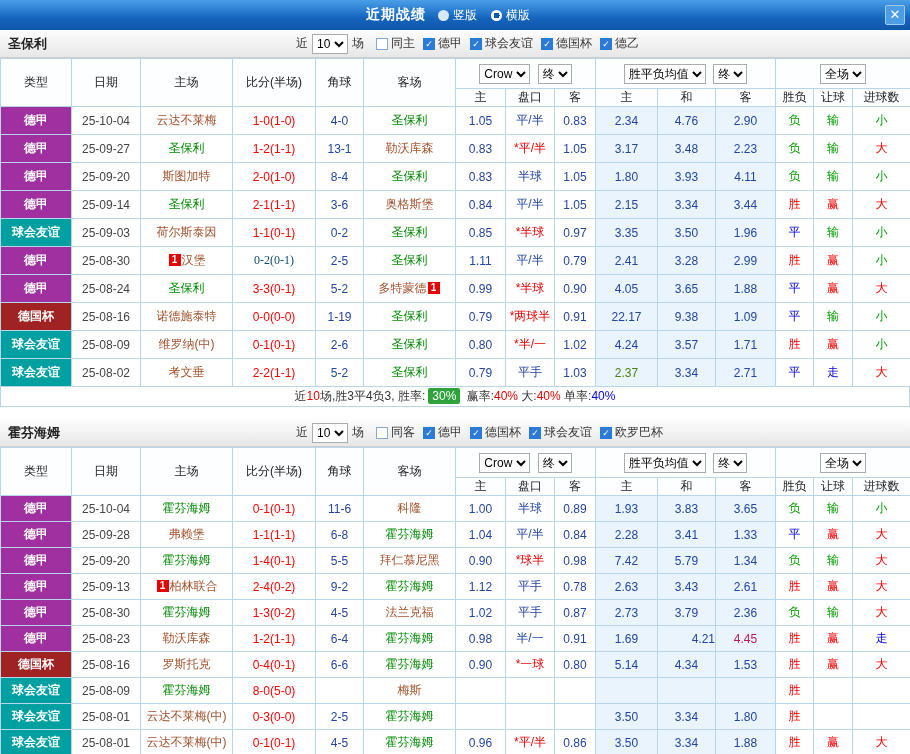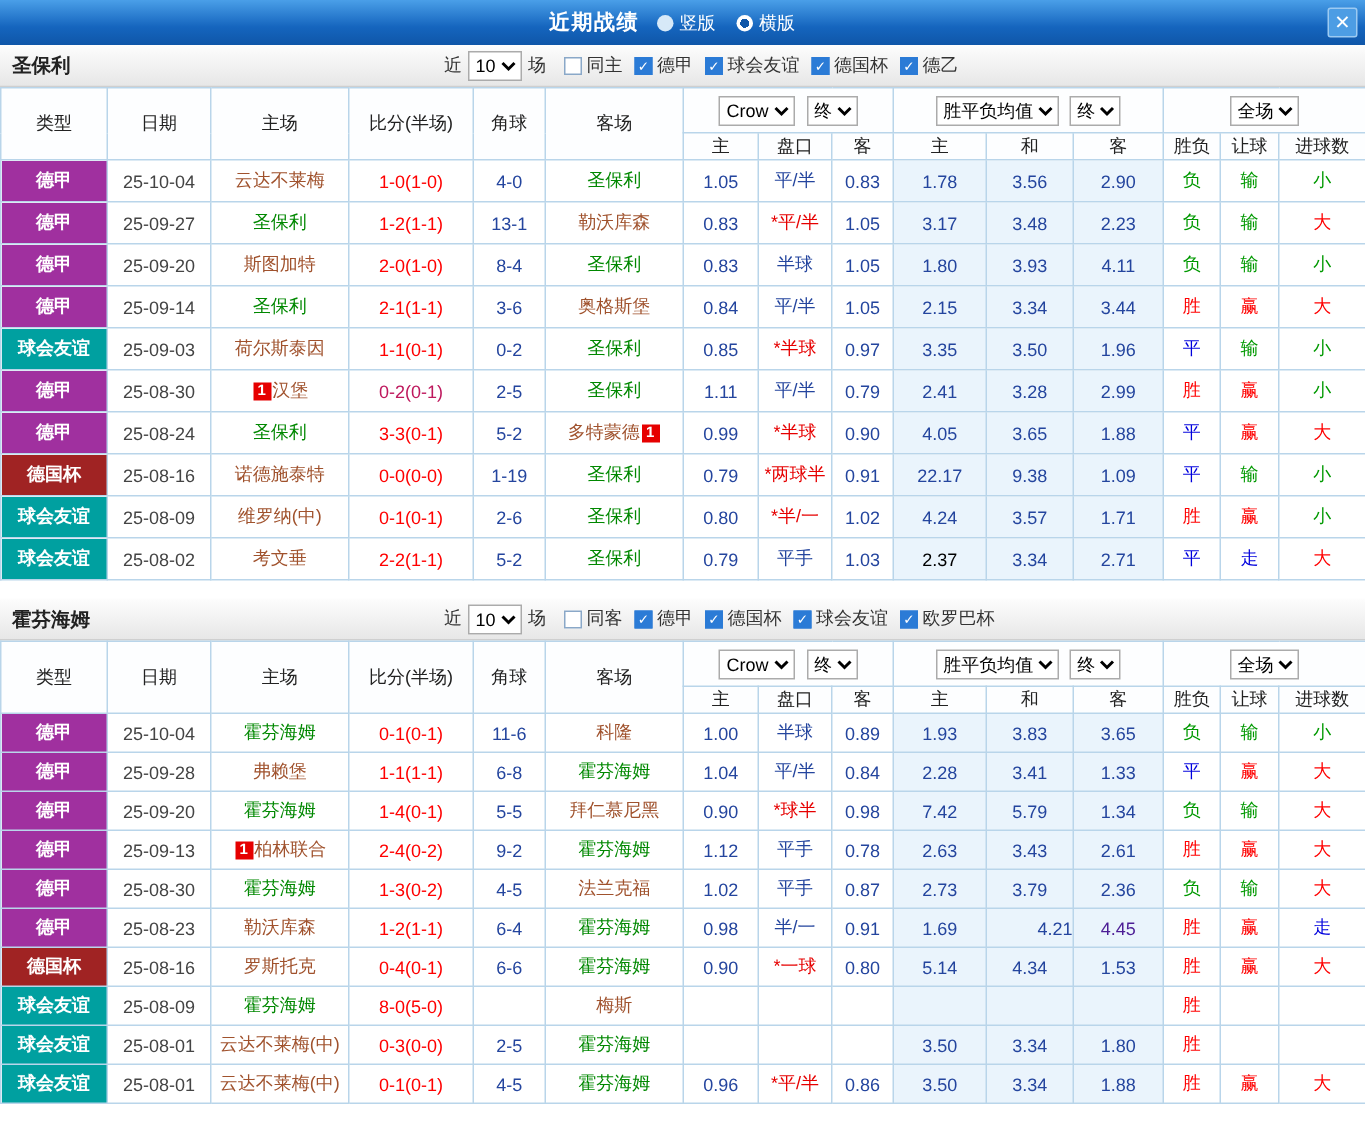--- a/index.html
+++ b/index.html
@@ -154,22 +154,22 @@
           <tr>
             <td class="league-cell" style="background: rgb(160, 48, 159);">德甲</td>
             <td style="color: rgb(68, 68, 68);">25-10-04</td>
             <td><span class="team-link" style="color: rgb(160, 82, 45);">云达不莱梅</span></td>
             <td style="color: rgb(255, 0, 0);">1-0(1-0)</td>
             <td style="color: rgb(36, 69, 158);">4-0</td>
             <td><span class="team-link" style="color: rgb(0, 136, 0);">圣保利</span></td>
             <td style="color: rgb(36, 69, 158);">1.05</td>
             <td style="color: rgb(36, 69, 158);">平/半</td>
             <td style="color: rgb(36, 69, 158);">0.83</td>
-            <td class="avgcol" style="color: rgb(36, 69, 158);">1.78</td>
-            <td class="avgcol" style="color: rgb(36, 69, 158);">3.56</td>
+            <td class="avgcol" style="color: rgb(36, 69, 158);">2.34</td>
+            <td class="avgcol" style="color: rgb(36, 69, 158);">4.76</td>
             <td class="avgcol" style="color: rgb(36, 69, 158); text-align: center;">2.90</td>
             <td style="color: rgb(0, 153, 0);">负</td>
             <td style="color: rgb(0, 153, 0);">输</td>
             <td style="color: rgb(0, 153, 0);">小</td>
           </tr>
           <tr>
             <td class="league-cell" style="background: rgb(160, 48, 159);">德甲</td>
             <td style="color: rgb(68, 68, 68);">25-09-27</td>
             <td><span class="team-link" style="color: rgb(0, 136, 0);">圣保利</span></td>
             <td style="color: rgb(255, 0, 0);">1-2(1-1)</td>
@@ -233,21 +233,21 @@
             <td class="avgcol" style="color: rgb(36, 69, 158);">3.50</td>
             <td class="avgcol" style="color: rgb(36, 69, 158);">1.96</td>
             <td style="color: rgb(0, 0, 221);">平</td>
             <td style="color: rgb(0, 153, 0);">输</td>
             <td style="color: rgb(0, 153, 0);">小</td>
           </tr>
           <tr>
             <td class="league-cell" style="background: rgb(160, 48, 159);">德甲</td>
             <td style="color: rgb(68, 68, 68);">25-08-30</td>
             <td><span class="rank-badge">1</span><span class="team-link" style="color: rgb(160, 82, 45);">汉堡</span></td>
-            <td style="color: #be185d;">0-2(0-1)</td>
+            <td style="color: #0c4a6e; font-family: Liberation Serif, serif;">0-2(0-1)</td>
             <td style="color: rgb(36, 69, 158);">2-5</td>
             <td><span class="team-link" style="color: rgb(0, 136, 0);">圣保利</span></td>
             <td style="color: rgb(36, 69, 158);">1.11</td>
             <td style="color: rgb(36, 69, 158);">平/半</td>
             <td style="color: rgb(36, 69, 158);">0.79</td>
             <td class="avgcol" style="color: rgb(36, 69, 158);">2.41</td>
             <td class="avgcol" style="color: rgb(36, 69, 158);">3.28</td>
             <td class="avgcol" style="color: rgb(36, 69, 158);">2.99</td>
             <td style="color: rgb(255, 0, 0);">胜</td>
             <td style="color: rgb(255, 0, 0);">赢</td>
@@ -307,29 +307,30 @@
           <tr>
             <td class="league-cell" style="background: rgb(0, 160, 160);">球会友谊</td>
             <td style="color: rgb(68, 68, 68);">25-08-02</td>
             <td><span class="team-link" style="color: rgb(160, 82, 45);">考文垂</span></td>
             <td style="color: rgb(255, 0, 0);">2-2(1-1)</td>
             <td style="color: rgb(36, 69, 158);">5-2</td>
             <td><span class="team-link" style="color: rgb(0, 136, 0);">圣保利</span></td>
             <td style="color: rgb(36, 69, 158);">0.79</td>
             <td style="color: rgb(36, 69, 158);">平手</td>
             <td style="color: rgb(36, 69, 158);">1.03</td>
-            <td class="avgcol" style="color: #000000; margin-left: 31px;">2.37</td>
+            <td class="avgcol" style="color: #4d7c0f; margin-left: 31px;">2.37</td>
             <td class="avgcol" style="color: rgb(36, 69, 158);">3.34</td>
             <td class="avgcol" style="color: rgb(36, 69, 158);">2.71</td>
             <td style="color: rgb(0, 0, 221);">平</td>
             <td style="color: rgb(0, 0, 221);">走</td>
             <td style="color: rgb(255, 0, 0);">大</td>
           </tr>
         </tbody>
     </table>
+    <div class="summary"><span class="sum-plain">近</span><span class="sum-red">10</span><span class="sum-plain">场,胜3平4负3, 胜率:</span><span class="sum-badge-green">30%</span><span class="sum-plain"> 赢率:</span><span class="sum-red">40%</span><span class="sum-plain"> 大:</span><span class="sum-red">40%</span><span class="sum-plain"> 单率:</span><span class="sum-blue">40%</span></div>
   </div>
 
   <div class="section">
     <div class="section-bar">
       <span class="team-name">霍芬海姆</span>
       <div class="filter">
         <span>近</span>
         <select><option>10</option></select>
         <span>场</span>
         <span class="cb-wrap">
@@ -497,21 +498,21 @@
             <td style="color: rgb(68, 68, 68);">25-08-23</td>
             <td><span class="team-link" style="color: rgb(160, 82, 45);">勒沃库森</span></td>
             <td style="color: rgb(255, 0, 0);">1-2(1-1)</td>
             <td style="color: rgb(36, 69, 158);">6-4</td>
             <td><span class="team-link" style="color: rgb(0, 136, 0);">霍芬海姆</span></td>
             <td style="color: rgb(36, 69, 158);">0.98</td>
             <td style="color: rgb(36, 69, 158);">半/一</td>
             <td style="color: rgb(36, 69, 158);">0.91</td>
             <td class="avgcol" style="color: rgb(36, 69, 158);">1.69</td>
             <td class="avgcol" style="color: rgb(36, 69, 158); text-align: right;">4.21</td>
-            <td class="avgcol" style="color: #4c1d95;">4.45</td>
+            <td class="avgcol" style="color: #be185d;">4.45</td>
             <td style="color: rgb(255, 0, 0);">胜</td>
             <td style="color: rgb(255, 0, 0);">赢</td>
             <td style="color: rgb(0, 0, 221);">走</td>
           </tr>
           <tr>
             <td class="league-cell" style="background: rgb(160, 35, 35);">德国杯</td>
             <td style="color: rgb(68, 68, 68);">25-08-16</td>
             <td><span class="team-link" style="color: rgb(160, 82, 45);">罗斯托克</span></td>
             <td style="color: rgb(255, 0, 0);">0-4(0-1)</td>
             <td style="color: rgb(36, 69, 158);">6-6</td>

